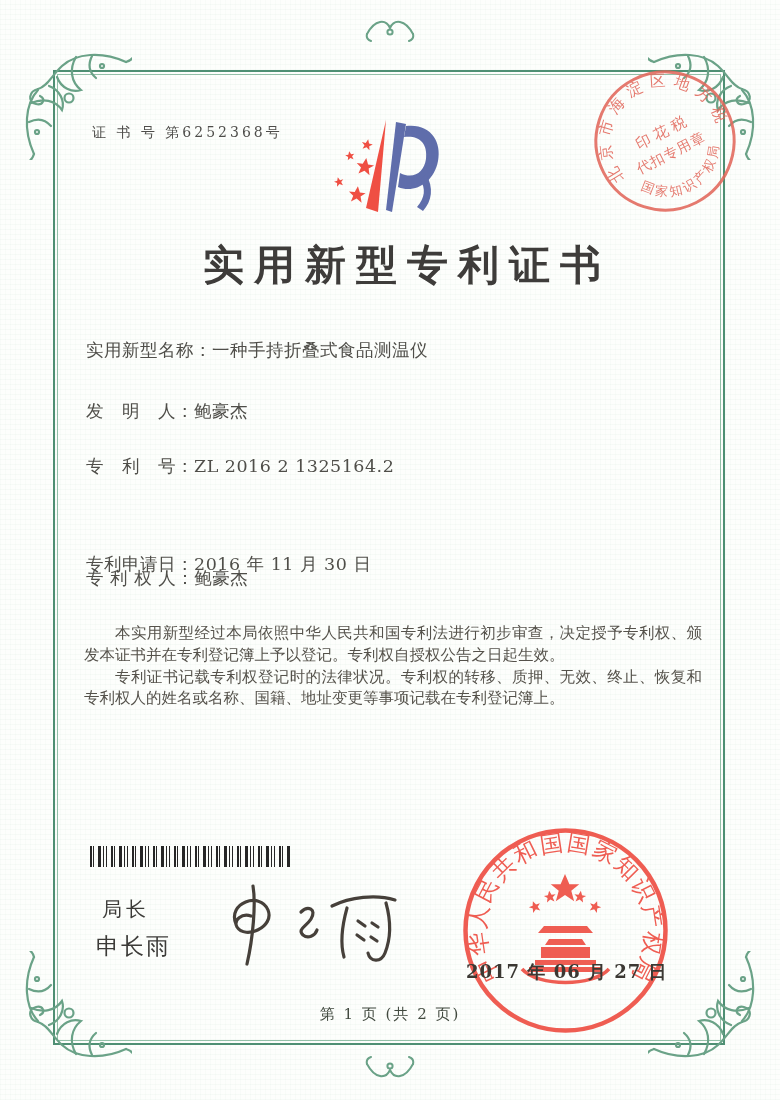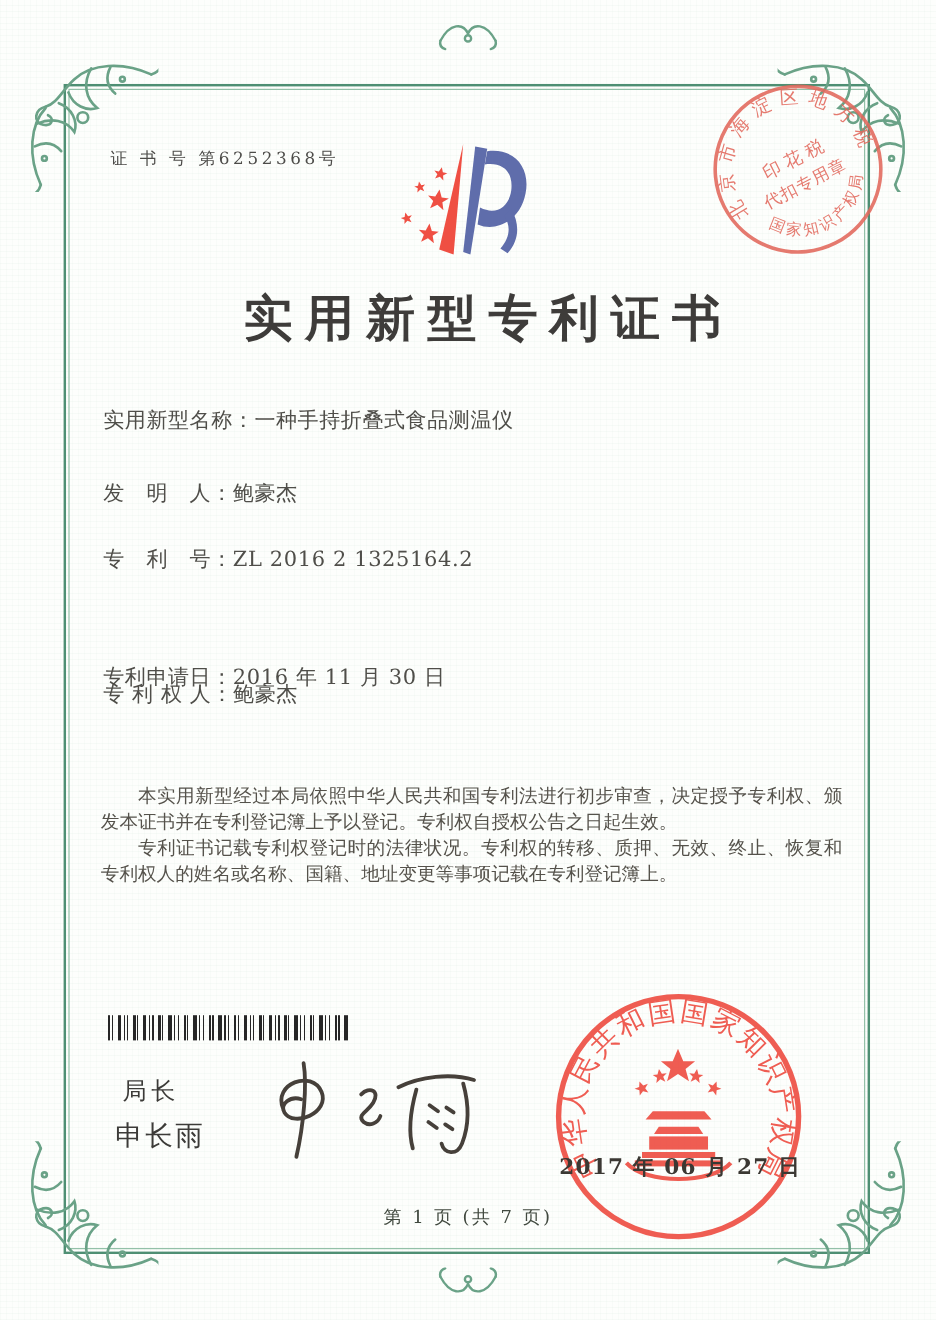--- a/index.html
+++ b/index.html
@@ -25,21 +25,21 @@
   .midorn{position:absolute;width:52px;height:30px;color:#6aa287;}
   .mo-top{left:364px;top:12px;}
   .mo-bot{left:364px;top:1056px;transform:scaleY(-1);}
 
   .cert-no{position:absolute;left:92px;top:124px;font-size:14px;letter-spacing:3px;color:#4d4c49;}
   .logo{position:absolute;left:328px;top:114px;width:115px;height:104px;}
   .title{position:absolute;left:0;right:0;top:238px;text-align:center;
     font-size:41px;font-weight:600;letter-spacing:10px;color:#3e3c3a;margin-left:34px;}
   .field{position:absolute;left:86px;font-size:17.5px;color:#4f4e49;letter-spacing:0.5px;white-space:nowrap;}
   .f0{top:338px;} .f1{top:399px;} .f2{top:454px;} .f3{top:524px;margin-top:28px;} .f4{top:566px;} .f5{top:621px;}
-  .paras{position:absolute;left:84px;top:653px;width:618px;
+  .paras{position:absolute;left:84px;top:623px;width:618px;
     font-size:15.5px;line-height:21.8px;color:#55524b;text-align:justify;}
   .paras p{margin:0;text-indent:2em;}
   .barcode{position:absolute;left:90px;top:846px;width:200px;height:21px;
     background:repeating-linear-gradient(90deg,
       #262626 0 2px, transparent 2px 3px,
       #262626 3px 4px, transparent 4px 8px,
       #262626 8px 11px, transparent 11px 13px,
       #262626 13px 14px, transparent 14px 16px,
       #262626 16px 17px, transparent 17px 21px);}
   .sig-title{position:absolute;left:102px;top:896px;font-size:20px;color:#3c3b38;letter-spacing:4px;}
@@ -193,15 +193,15 @@
       <path d="M80,110 L135,110 L129,103 L86,103 Z"></path>
       <path d="M87,122 L128,122 L124,116 L91,116 Z"></path>
       <rect x="83" y="124" width="49" height="11"></rect>
       <rect x="77" y="137" width="61" height="5"></rect>
       <rect x="71" y="144" width="73" height="5"></rect>
       <path d="M64,146 C80,164 135,164 151,146" fill="none" stroke="#ee5146" stroke-width="3.5"></path>
     </g>
   </svg>
   <div class="seal-date">2017 年 06 月 27 日</div>
 
-  <div class="footer">第 1 页 (共 7 页)</div>
+  <div class="footer">第 1 页 (共 2 页)</div>
 
 </div>
 
 </body></html>

